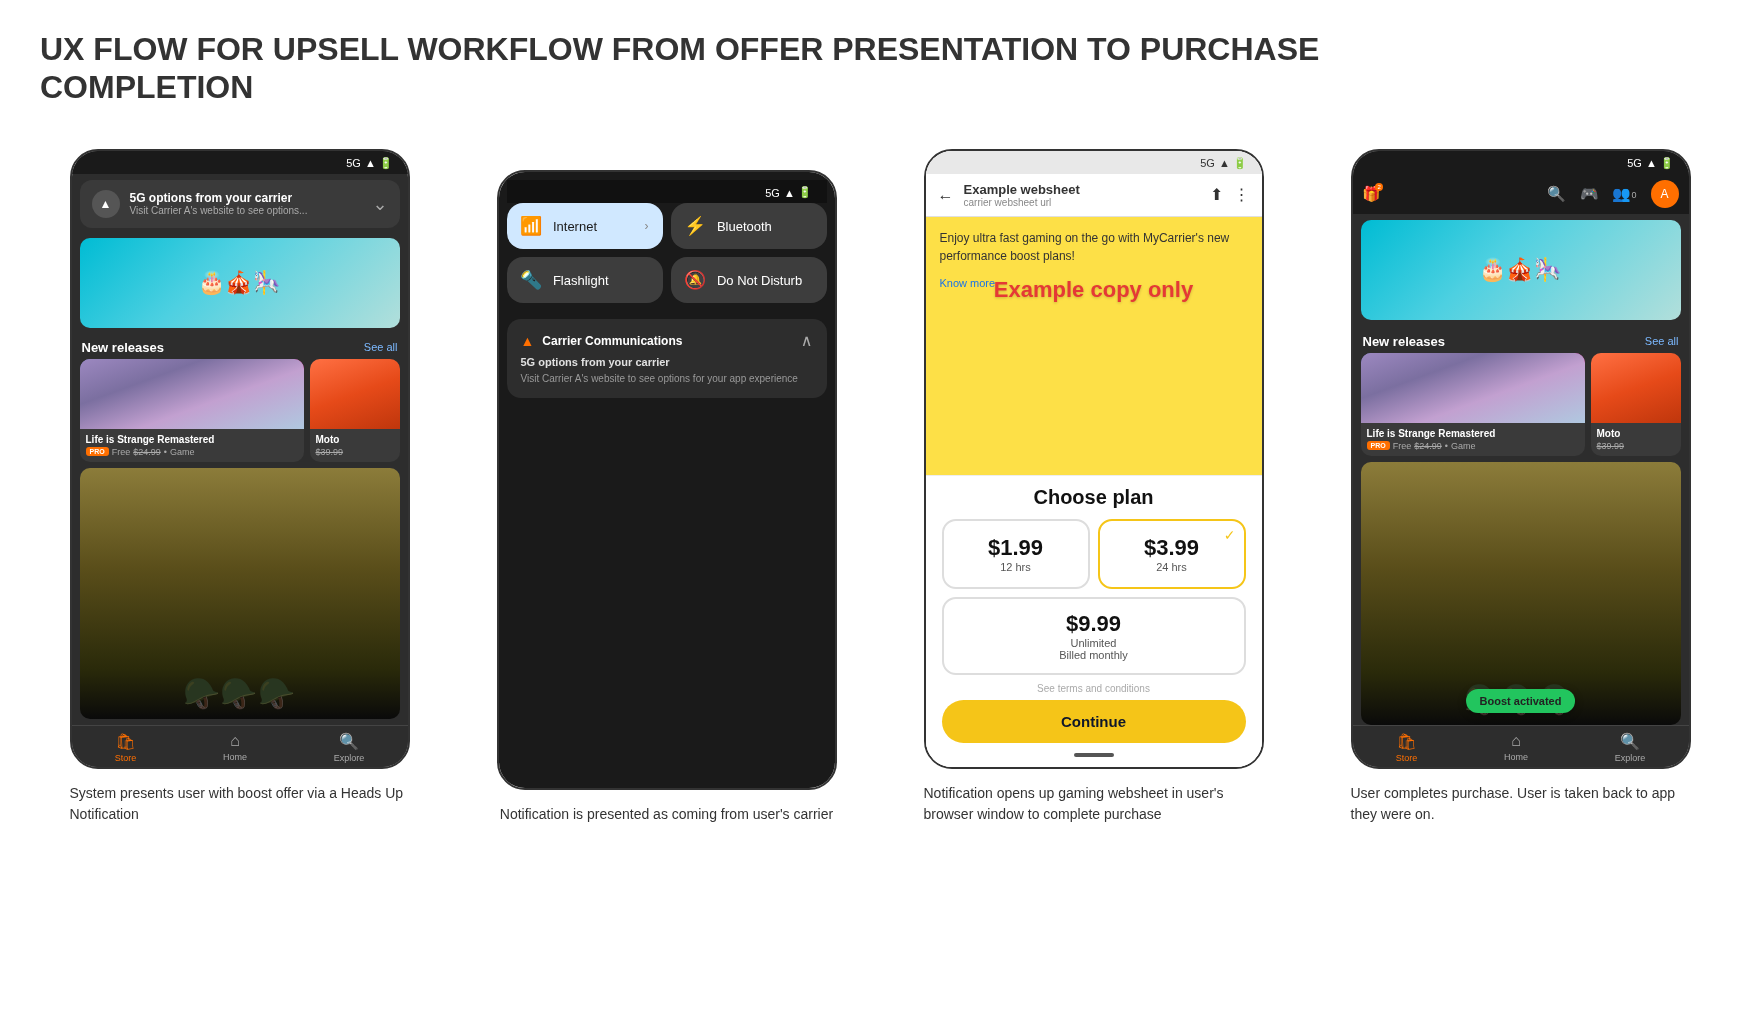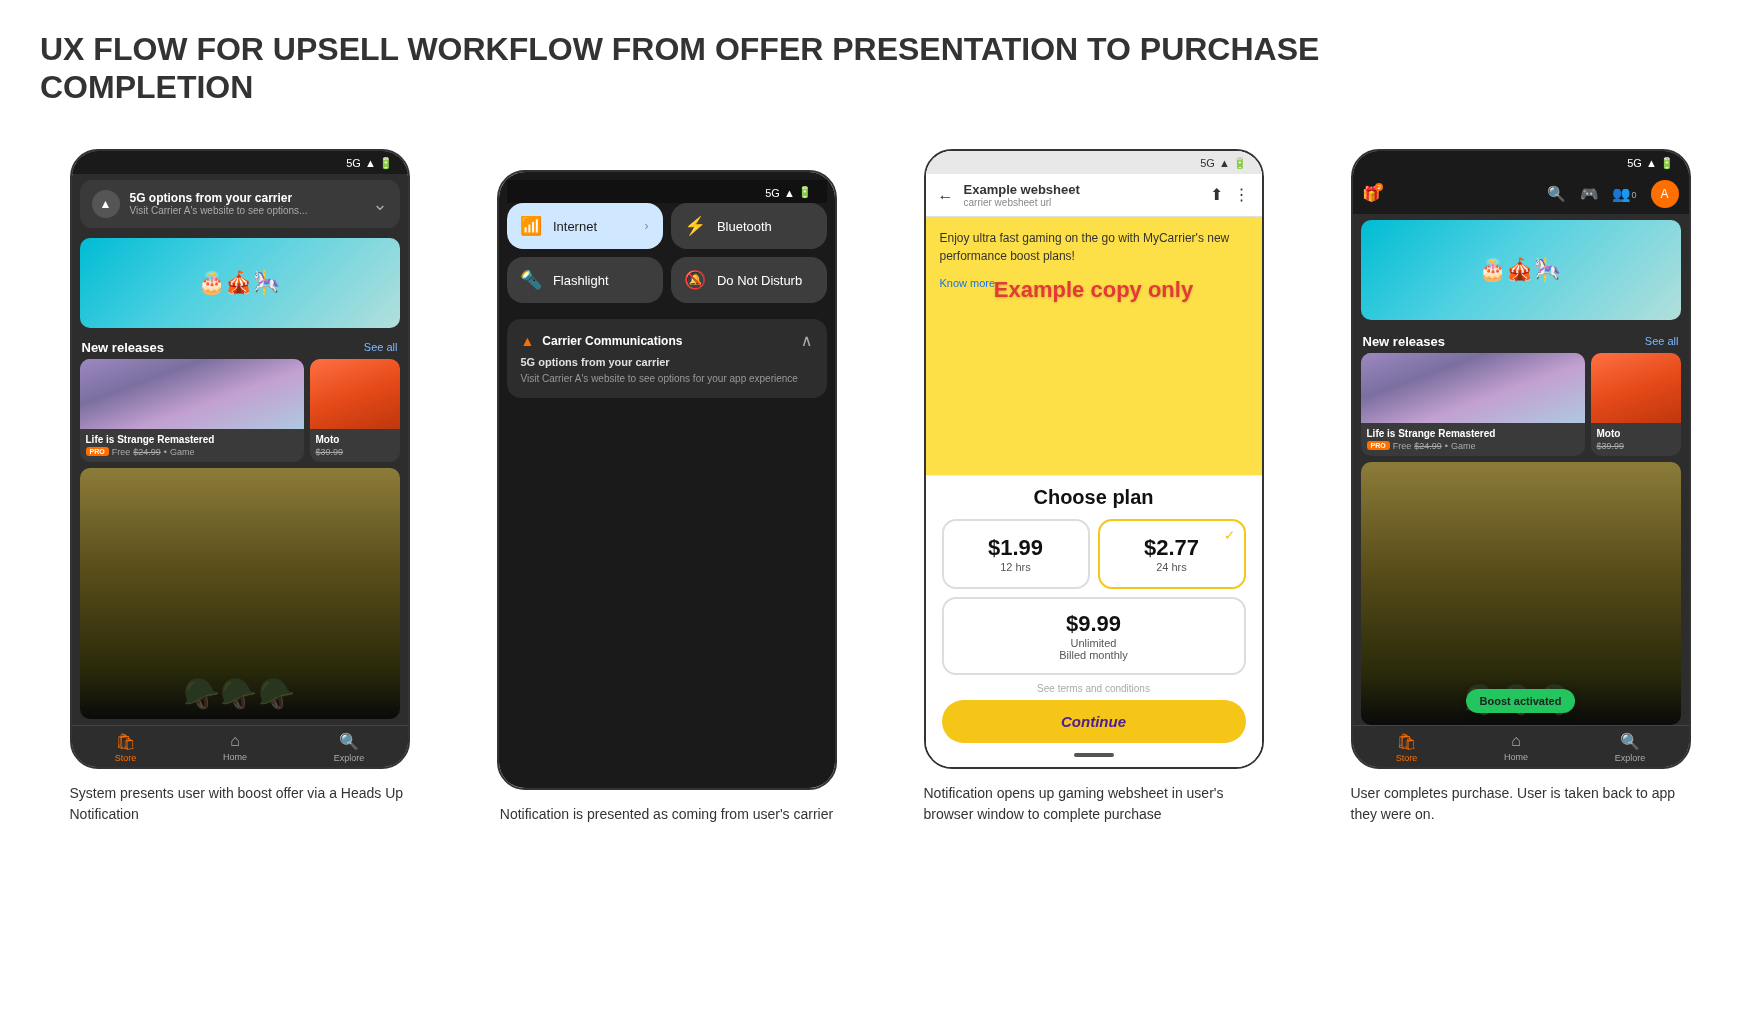--- a/index.html
+++ b/index.html
@@ -326,24 +326,23 @@
       margin: 8px 0 6px;
     }
     .continue-btn {
       background: #f5c518;
       border: none;
       border-radius: 30px;
       padding: 13px;
       width: 100%;
       font-size: 15px;
       font-weight: 600;
-      color: #4c1d95;
+      color: #0f172a;
       cursor: pointer;
       margin-bottom: 6px;
-      font-style: italic;
     }
     .home-indicator {
       width: 40px;
       height: 4px;
       background: #555;
       border-radius: 2px;
       margin: 4px auto;
     }
 
     
@@ -612,21 +611,21 @@
 
         <div class="choose-plan-section">
           <div class="choose-plan-title">Choose plan</div>
           <div class="plan-cards">
             <div class="plan-card">
               <div class="plan-price">$1.99</div>
               <div class="plan-duration">12 hrs</div>
             </div>
             <div class="plan-card selected">
               <span class="plan-check">✓</span>
-              <div class="plan-price">$2.77</div>
+              <div class="plan-price">$3.99</div>
               <div class="plan-duration">24 hrs</div>
             </div>
           </div>
           <div class="plan-card-full" style="margin-bottom:8px;">
             <div class="plan-price-lg">$9.99</div>
             <div class="plan-desc">Unlimited</div>
             <div class="plan-desc">Billed monthly</div>
           </div>
           <div class="terms-text">See terms and conditions</div>
           <button class="continue-btn">Continue</button>

